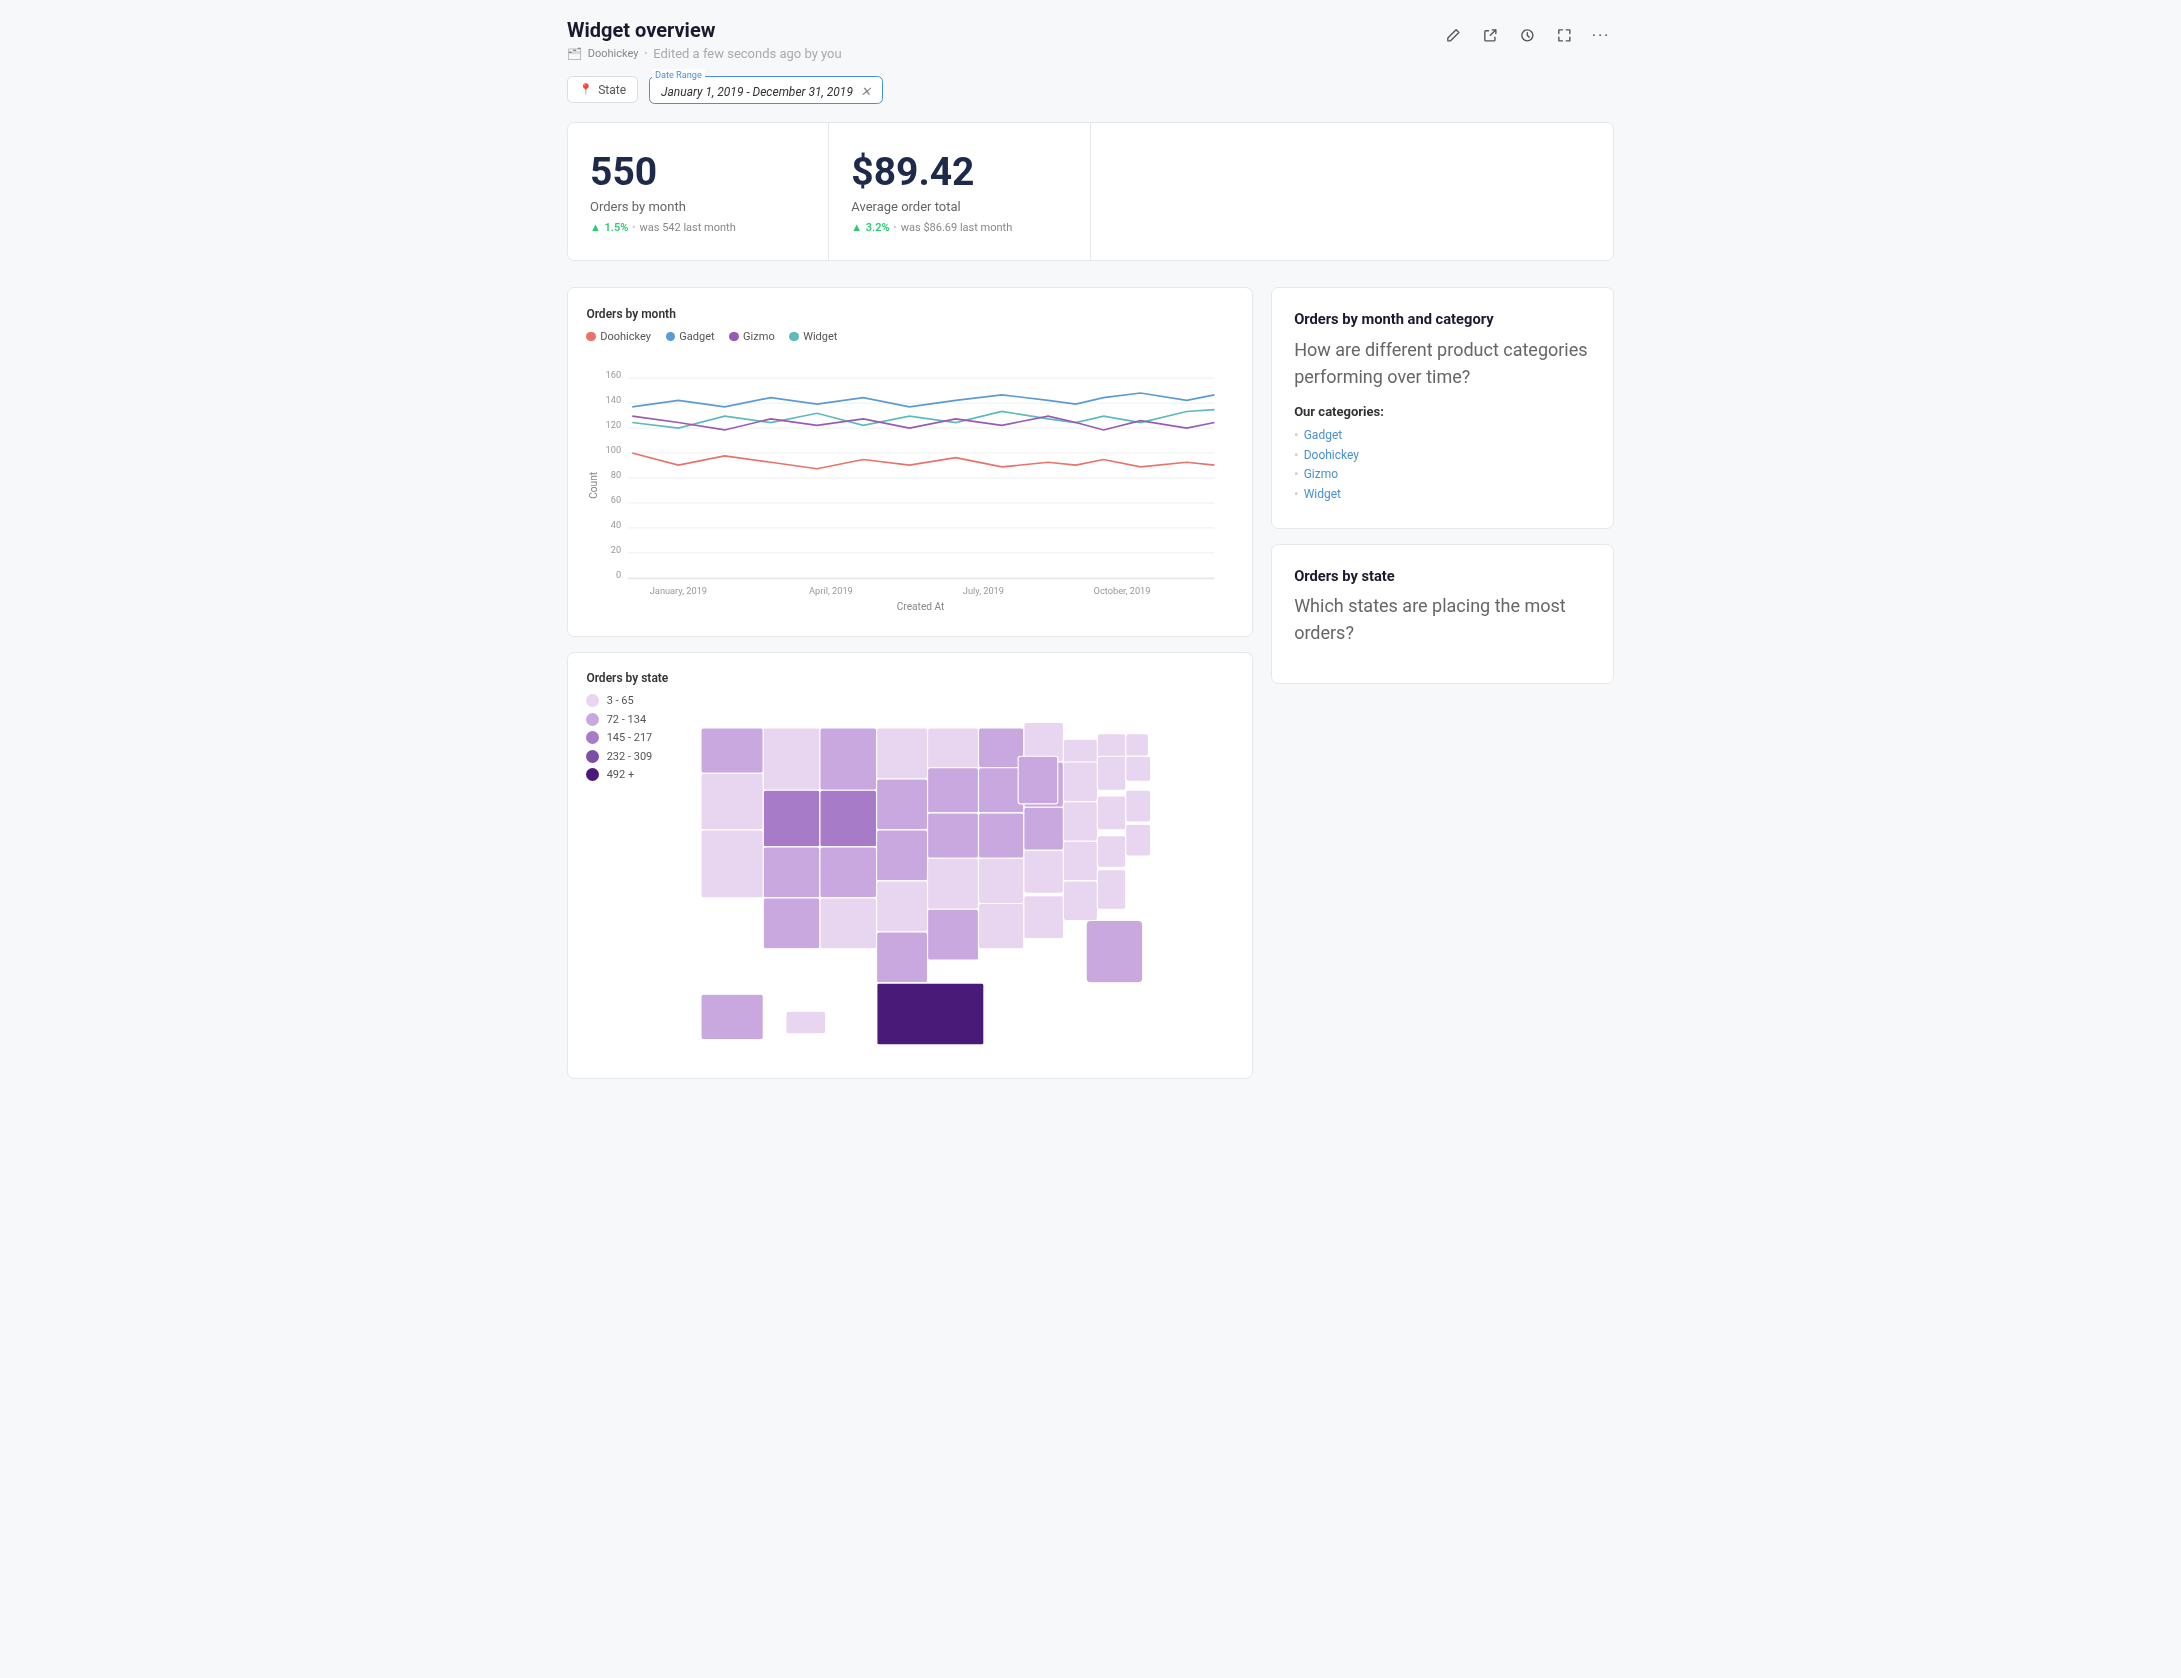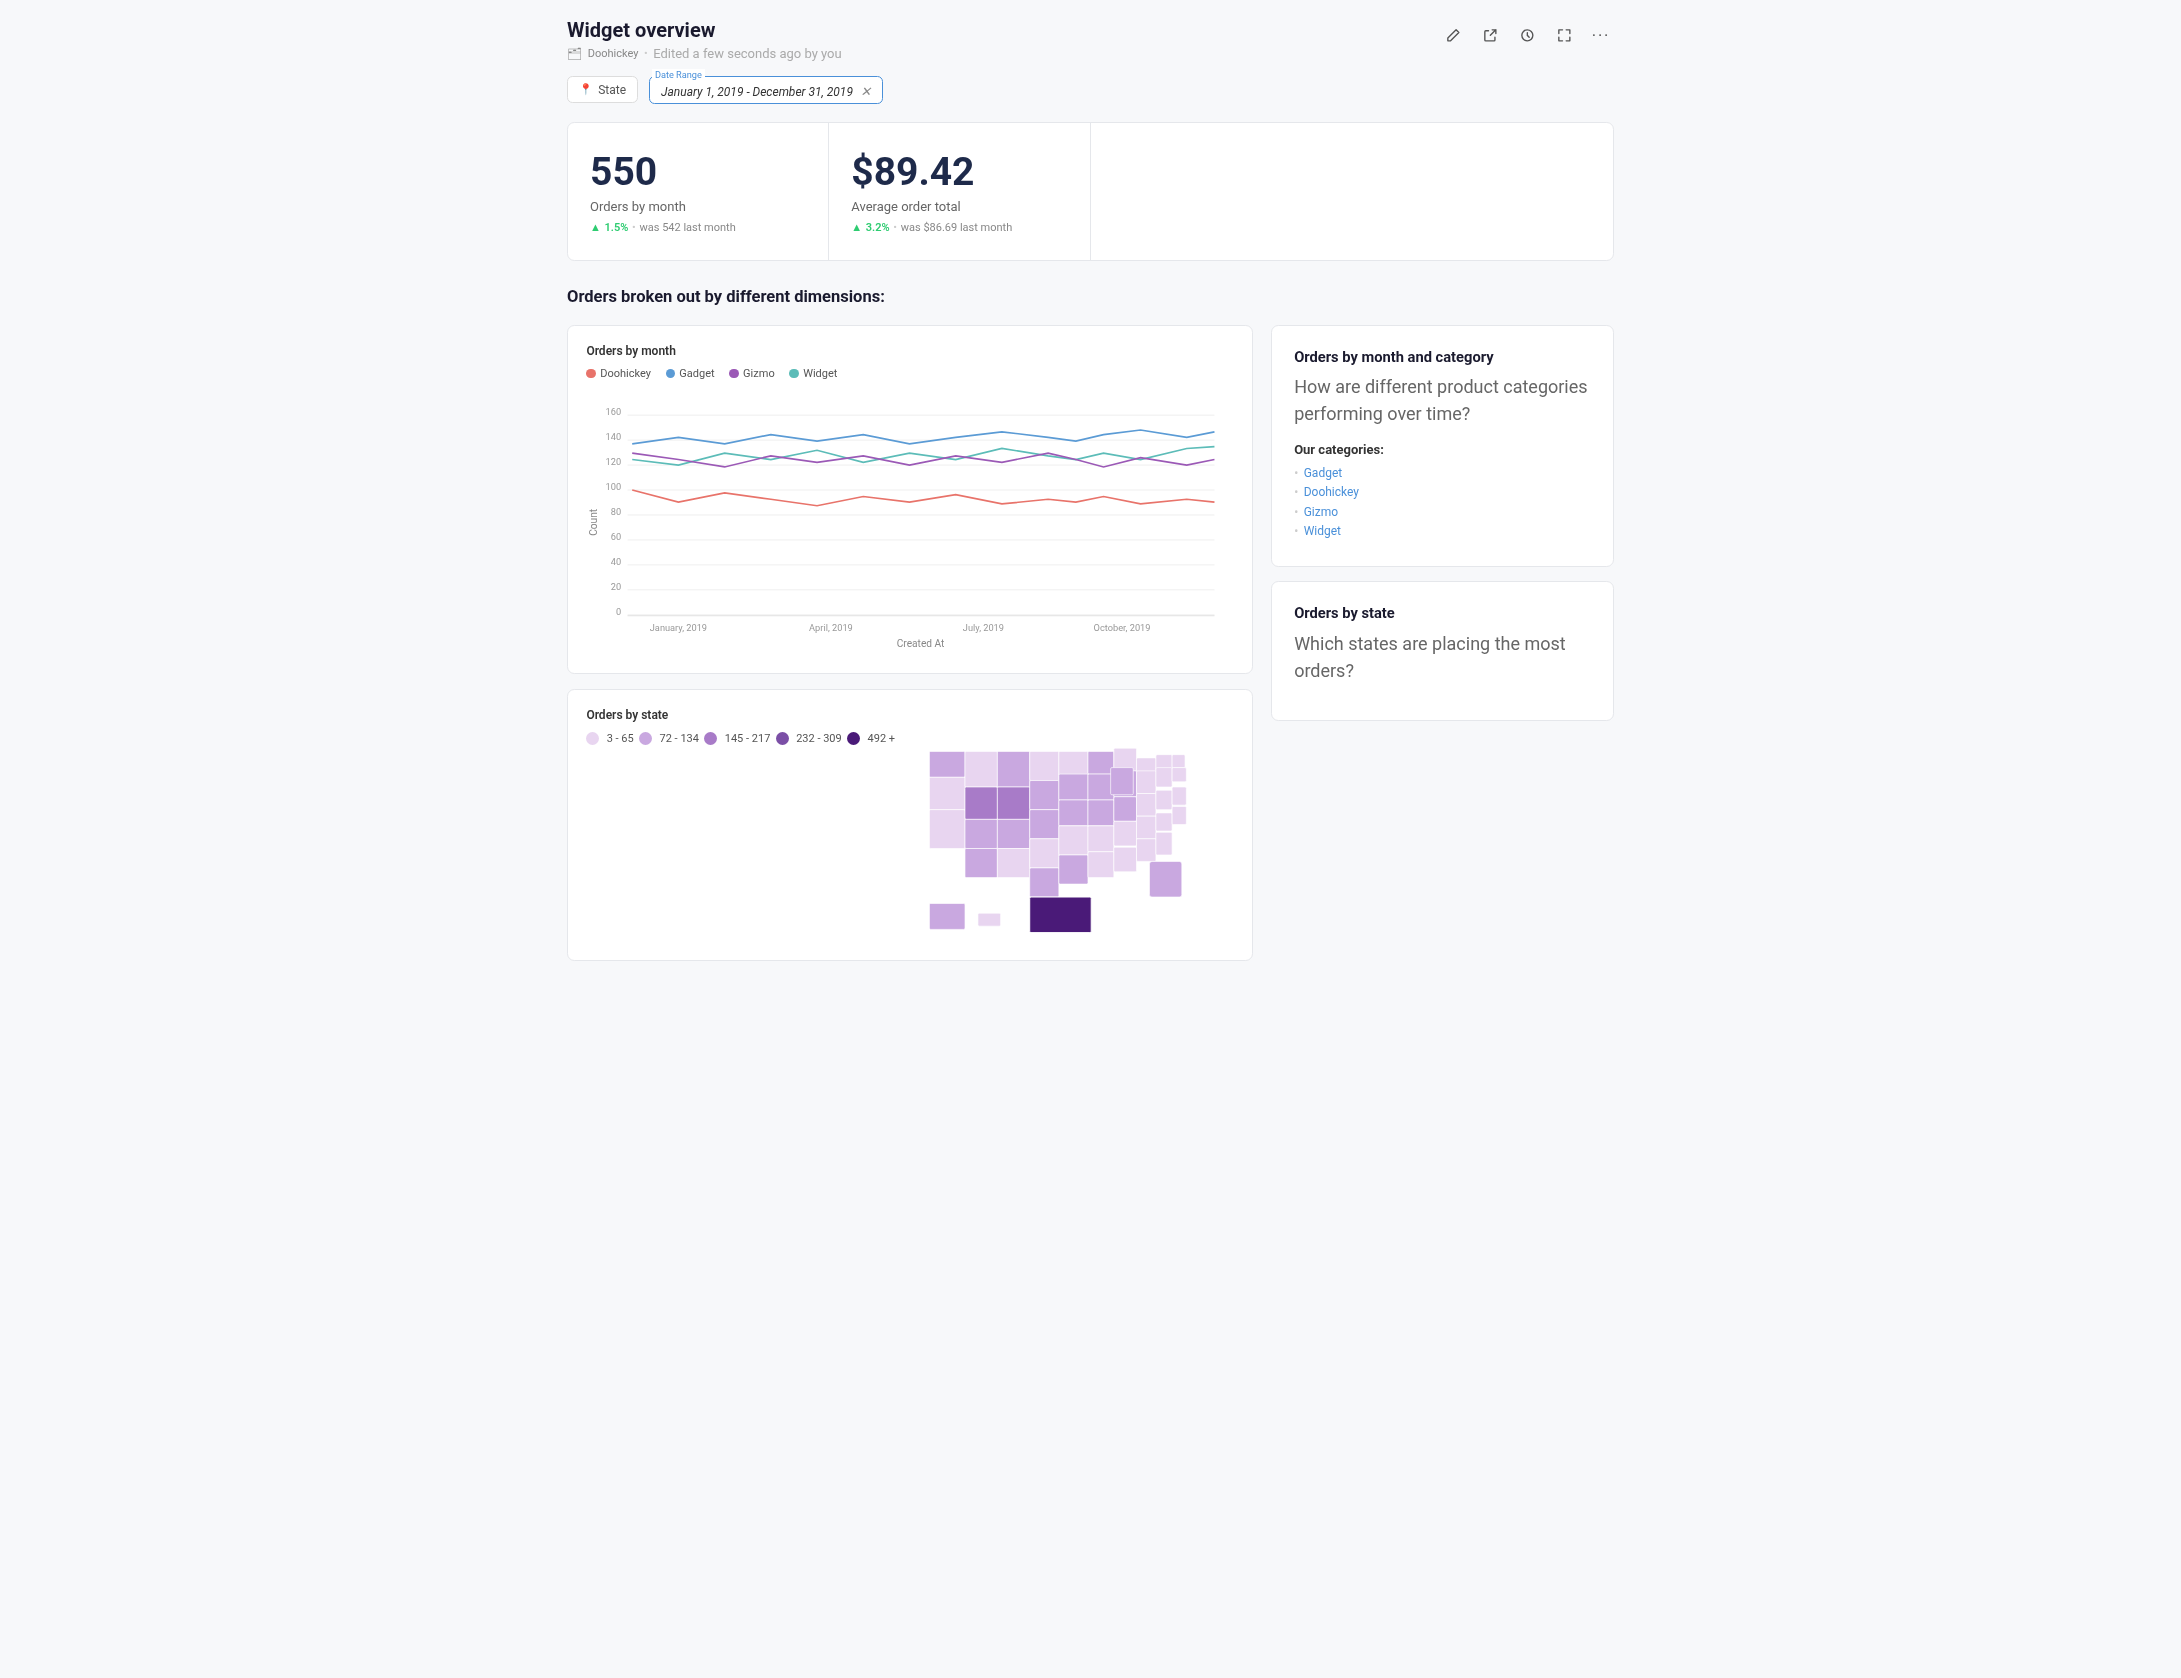--- a/index.html
+++ b/index.html
@@ -56,21 +56,21 @@
     .info-card { background: #fff; border: 0.9px solid #e5e7eb; border-radius: 7.3px; padding: 22px; margin-bottom: 14.7px; }
     .info-card-title { font-size: 14.7px; font-weight: 700; color: #1a1a2e; margin-bottom: 7.3px; }
     .info-card-desc { font-size: 18px; color: #666; margin-bottom: 14.7px; line-height: 1.5; }
     .info-card-subtitle { font-size: 13px; font-weight: 700; color: #333; margin-bottom: 9.2px; }
     .category-list { list-style: none; }
     .category-list li { margin-bottom: 5.5px; font-size: 12px; display: flex; align-items: center; gap: 5.5px; }
     .category-list li::before { content: '•'; color: #ccc; }
     .category-link { color: #4a90d9; text-decoration: none; cursor: pointer; }
     
     
-    .map-legend { display: flex; flex-direction: row; gap: 5.5px; margin-bottom: 2px; }
+    .map-legend { display: flex; flex-direction: column; gap: 5.5px; margin-bottom: 2px; }
     .map-legend-item { display: flex; align-items: center; gap: 7.3px; font-size: 11px; color: #555; }
     .map-legend-color { width: 13px; height: 13px; border-radius: 50%; }
     .map-area { display: flex; gap: 14.7px; align-items: flex-start; }
     .map-svg-container { flex: 1; }
   </style>
 </head>
 <body>
 
 <div class="page">
 
@@ -141,21 +141,20 @@
       <div class="kpi-change">
         <span style="color:#2ecc71;">▲</span>
         <span class="change-positive">3.2%</span>
         <span class="change-dot">•</span>
         <span>was $86.69 last month</span>
       </div>
     </div>
     <div class="kpi-card"></div>
   </div>
 
-  <div class="section-title">Orders broken out by different dimensions:</div>
 
   <div class="content-grid">
 
     <div>
 
       <div class="chart-card">
         <div class="chart-title">Orders by month</div>
         <div class="legend">
           <div class="legend-item">
             <div class="legend-dot" style="background:#e8736a;"></div>

